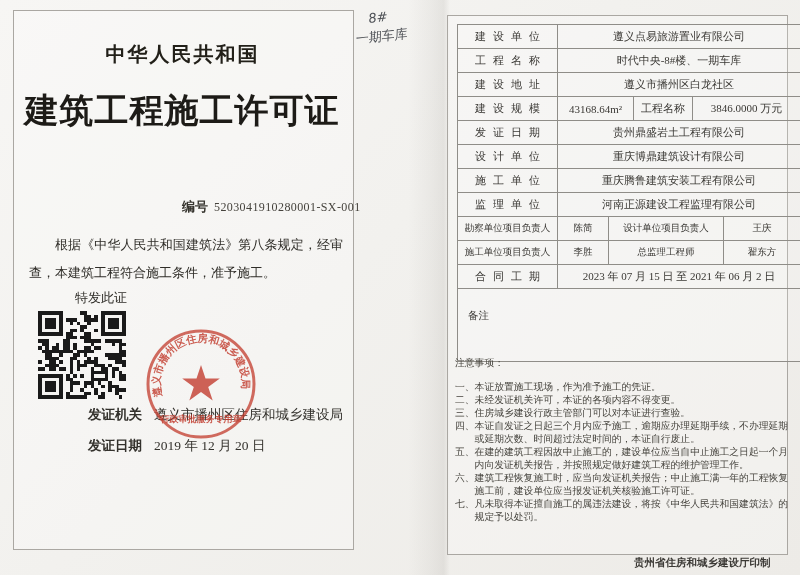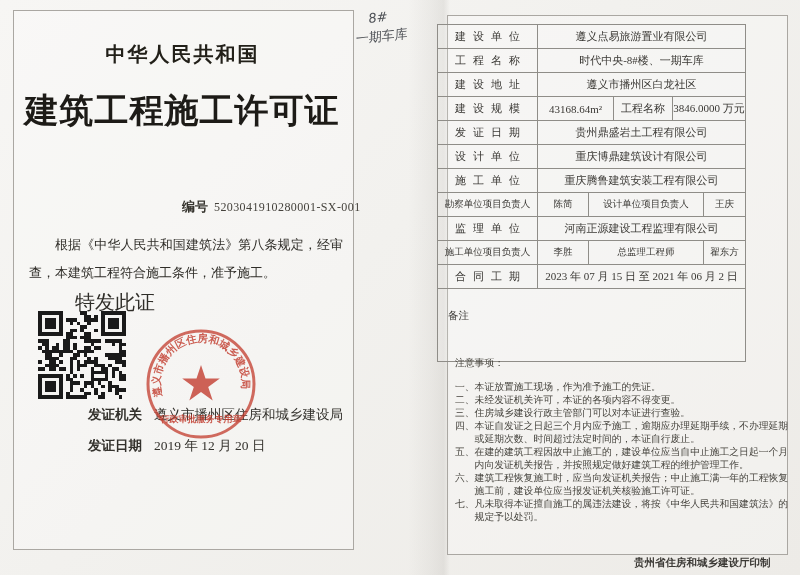--- a/index.html
+++ b/index.html
@@ -22,34 +22,34 @@
     font-family:"Liberation Sans","DejaVu Sans",sans-serif;font-weight:bold;
     font-size:20px;letter-spacing:2px;color:#222019;}
   .cert-title{position:absolute;left:6px;top:88px;width:352px;text-align:center;
     font-family:"Liberation Sans","DejaVu Sans",sans-serif;font-weight:bold;
     font-size:34px;letter-spacing:1px;color:#1d1b17;}
   .number-line{position:absolute;left:182px;top:198px;font-size:13px;color:#37352f;}
   .number-line .nlab{font-weight:bold;margin-right:6px;}
   .number-line .nval{font-size:12px;letter-spacing:.4px;color:#45423c;}
   .body-par{position:absolute;left:29px;top:231px;width:314px;font-size:13px;
     line-height:28px;text-indent:2em;color:#2f2d28;text-align:justify;}
-  .grant{position:absolute;left:75px;top:289px;font-size:20px;color:#2f2d28;}
+  .grant{position:absolute;left:75px;top:289px;font-size:13px;color:#2f2d28;}
   .qr{position:absolute;left:37px;top:311px;width:90px;height:88px;}
   .issuer-line{position:absolute;left:88px;top:406px;font-size:13.5px;color:#33312c;}
   .issuer-line .ilab{font-weight:600;margin-right:12px;}
   .date-line{position:absolute;left:88px;top:437px;font-size:13.5px;color:#33312c;}
   .date-line .ilab{font-weight:700;margin-right:12px;}
   .seal{position:absolute;left:140px;top:323px;width:122px;height:122px;opacity:.88;pointer-events:none;}
   .handnote{position:absolute;left:356px;top:6px;width:80px;color:#4e5156;
     font-family:"DejaVu Sans",sans-serif;font-size:13px;line-height:19px;
     transform:rotate(-6deg) skewX(-8deg);}
   .handnote .l1{padding-left:12px;}
 
   
-  .tbl{position:absolute;left:437px;top:24px;width:309px;border:1px solid #8f8d88;box-sizing:border-box;background:rgba(255,255,255,.15);}
+  .tbl{position:absolute;left:457px;top:24px;width:344px;border:1px solid #8f8d88;box-sizing:border-box;background:rgba(255,255,255,.15);}
   .trow{display:flex;height:23px;border-bottom:1px solid #8f8d88;font-size:11px;color:#3a3834;}
   .trow.last{border-bottom:none;}
   .tcell{display:flex;align-items:center;justify-content:center;border-right:1px solid #8f8d88;box-sizing:border-box;overflow:hidden;white-space:nowrap;}
   .tcell.end{border-right:none;}
   .w-lab{width:100px;flex:none;}
   .w-rest{flex:1;}
   .w76{width:76px;flex:none;}
   .w59{width:59px;flex:none;}
   .w51{width:51px;flex:none;}
   .w115{width:115px;flex:none;}
@@ -378,32 +378,32 @@
       <div class="tcell w-rest end">重庆博鼎建筑设计有限公司</div>
     </div>
 
     <div class="trow">
       <div class="tcell w-lab sp">
           <span>施工单位</span>
         </div>
       <div class="tcell w-rest end">重庆腾鲁建筑安装工程有限公司</div>
     </div>
 
+    <div class="trow">
+      <div class="tcell w-lab sp">
+          <span>监理单位</span>
+        </div>
+      <div class="tcell w-rest end">河南正源建设工程监理有限公司</div>
+    </div>
+
     <div class="trow small">
       <div class="tcell w-lab">勘察单位项目负责人</div>
       <div class="tcell w51">陈简</div>
       <div class="tcell w115">设计单位项目负责人</div>
       <div class="tcell w-rest end">王庆</div>
-    </div>
-
-    <div class="trow">
-      <div class="tcell w-lab sp">
-          <span>监理单位</span>
-        </div>
-      <div class="tcell w-rest end">河南正源建设工程监理有限公司</div>
     </div>
 
     <div class="trow small">
       <div class="tcell w-lab">施工单位项目负责人</div>
       <div class="tcell w51">李胜</div>
       <div class="tcell w115">总监理工程师</div>
       <div class="tcell w-rest end">翟东方</div>
     </div>
 
     <div class="trow">

